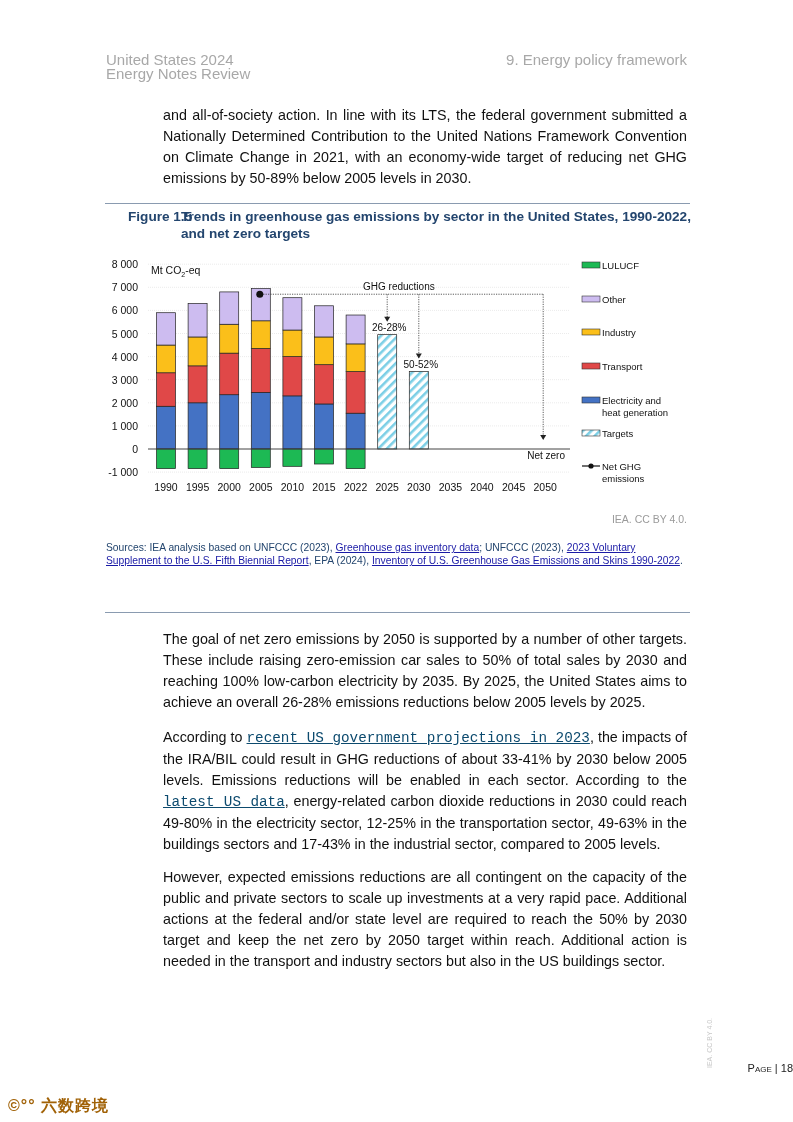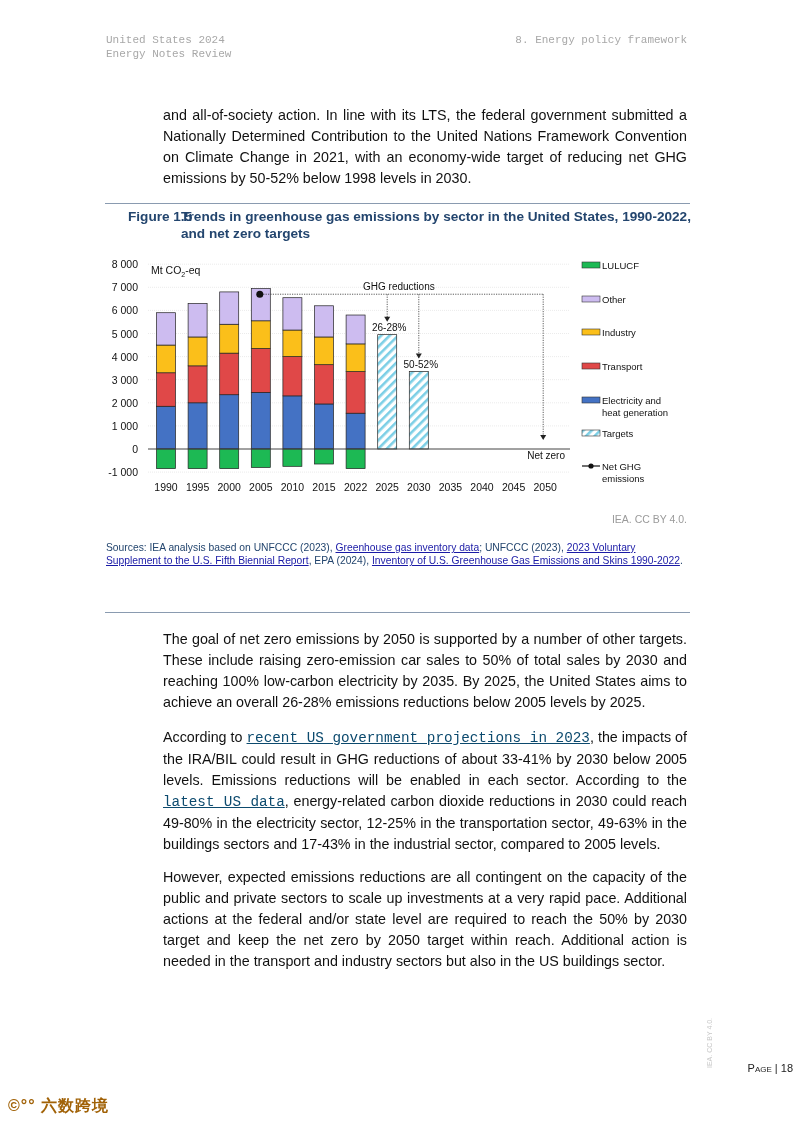--- a/index.html
+++ b/index.html
@@ -1,18 +1,18 @@
 <!DOCTYPE html>
 <html><head>
 <meta charset="utf-8">
 <style>
   * { box-sizing: border-box; margin: 0; padding: 0; }
   html, body { width: 793px; height: 1122px; background: #fff; overflow: hidden; }
   body { position: relative; font-family: "Liberation Sans", sans-serif; color: #111; }
-  .hdr { position: absolute; top: 33px; font-size: 11px; line-height: 14px; color: #a8a8a8; font-family: Liberation Mono, monospace; }
+  .hdr { position: absolute; top: 53px; font-size: 15px; line-height: 14px; color: #a8a8a8; }
   .hdr-left { left: 106px; }
   .hdr-right { right: 106px; text-align: right; }
   .para { position: absolute; left: 163px; width: 524px; font-size: 14.3px; line-height: 21px; text-align: justify; color: #111; }
   .para a { color: #0c4a6e; text-decoration: underline; font-family: Liberation Mono, monospace; }
   .rule { position: absolute; left: 105px; width: 585px; height: 1px; background: #8a9bb0; }
   .fig-title { position: absolute; left: 106px; top: 208px; width: 585px; font-size: 13.6px; line-height: 17px; font-weight: bold; color: #23456e; }
   .fig-title .num { position: absolute; left: 0; top: 0; padding-left: 22px; }
   .fig-title .txt { display: block; margin-left: 75px; }
   .chart { position: absolute; left: 100px; top: 250px; width: 600px; height: 250px; }
   .credit { position: absolute; top: 513px; right: 106px; font-size: 10.5px; color: #9a9a9a; }
@@ -25,23 +25,23 @@
   .watermark { position: absolute; left: 8px; top: 1096px; font-size: 16px; color: #a16207; font-weight: bold; letter-spacing: 1px; }
   text { font-family: "Liberation Sans", sans-serif; }
 </style>
 </head>
 <body>
 
 <div class="hdr hdr-left">
   <div>United States 2024</div>
   <div>Energy Notes Review</div>
 </div>
-<div class="hdr hdr-right">8. Energy policy framework</div>
+<div class="hdr hdr-right">9. Energy policy framework</div>
 
-<p class="para" style="top:105px;">and all-of-society action. In line with its LTS, the federal government submitted a Nationally Determined Contribution to the United Nations Framework Convention on Climate Change in 2021, with an economy-wide target of reducing net GHG emissions by 50-52% below 1998 levels in 2030.</p>
+<p class="para" style="top:105px;">and all-of-society action. In line with its LTS, the federal government submitted a Nationally Determined Contribution to the United Nations Framework Convention on Climate Change in 2021, with an economy-wide target of reducing net GHG emissions by 50-89% below 2005 levels in 2030.</p>
 
 <div class="rule" style="top:203px;"></div>
 
 <div class="fig-title">
   <span class="num">Figure 1.5</span>
   <span class="txt">Trends in greenhouse gas emissions by sector in the United States, 1990-2022, and net zero targets</span>
 </div>
 
 <svg class="chart" id="chart" viewBox="0 0 600 250" width="600" height="250">
     <defs>

